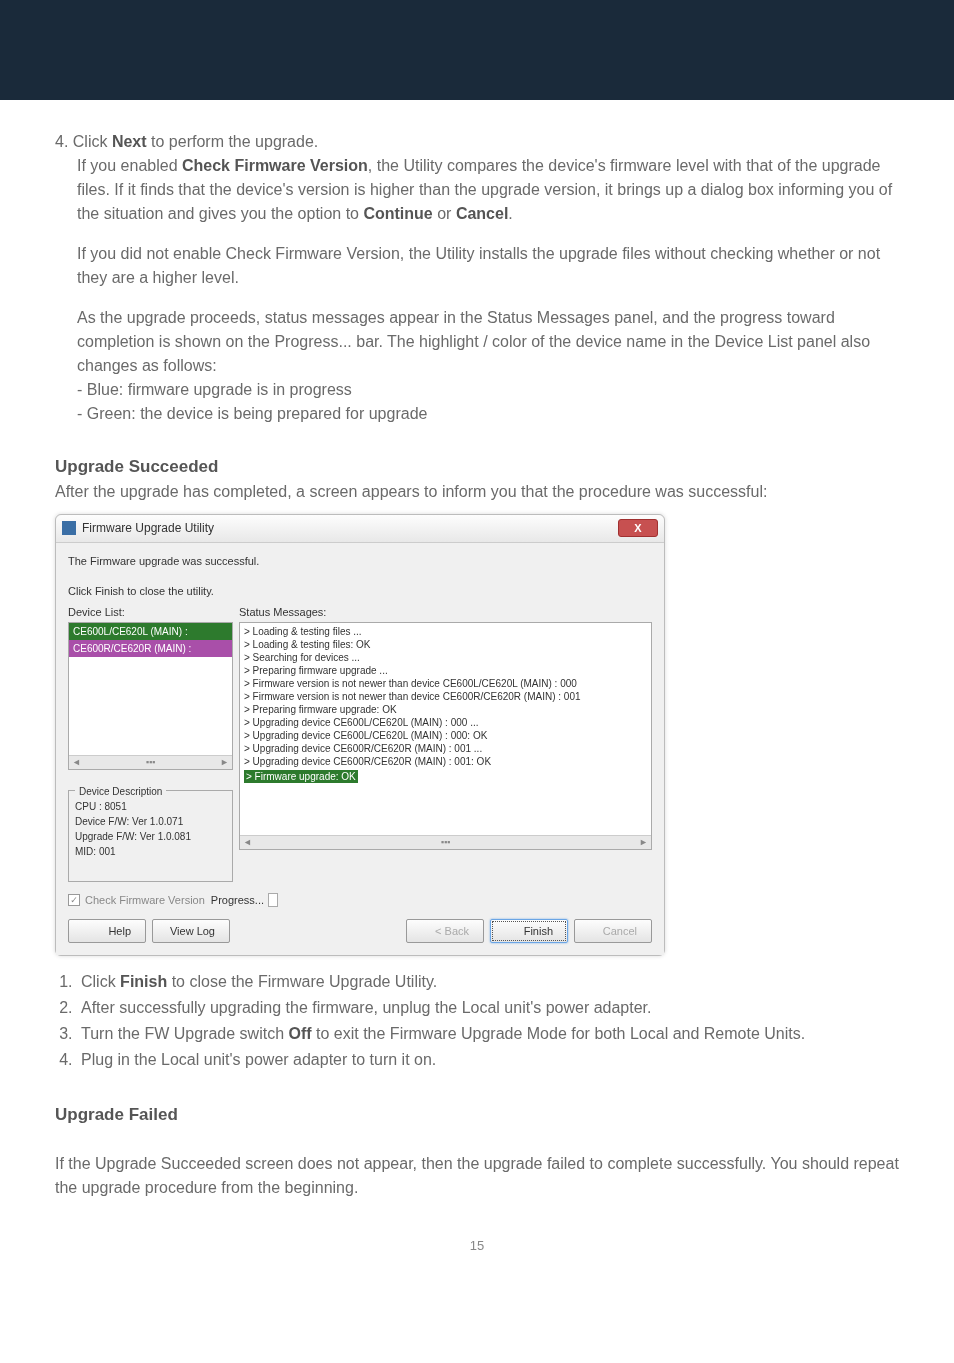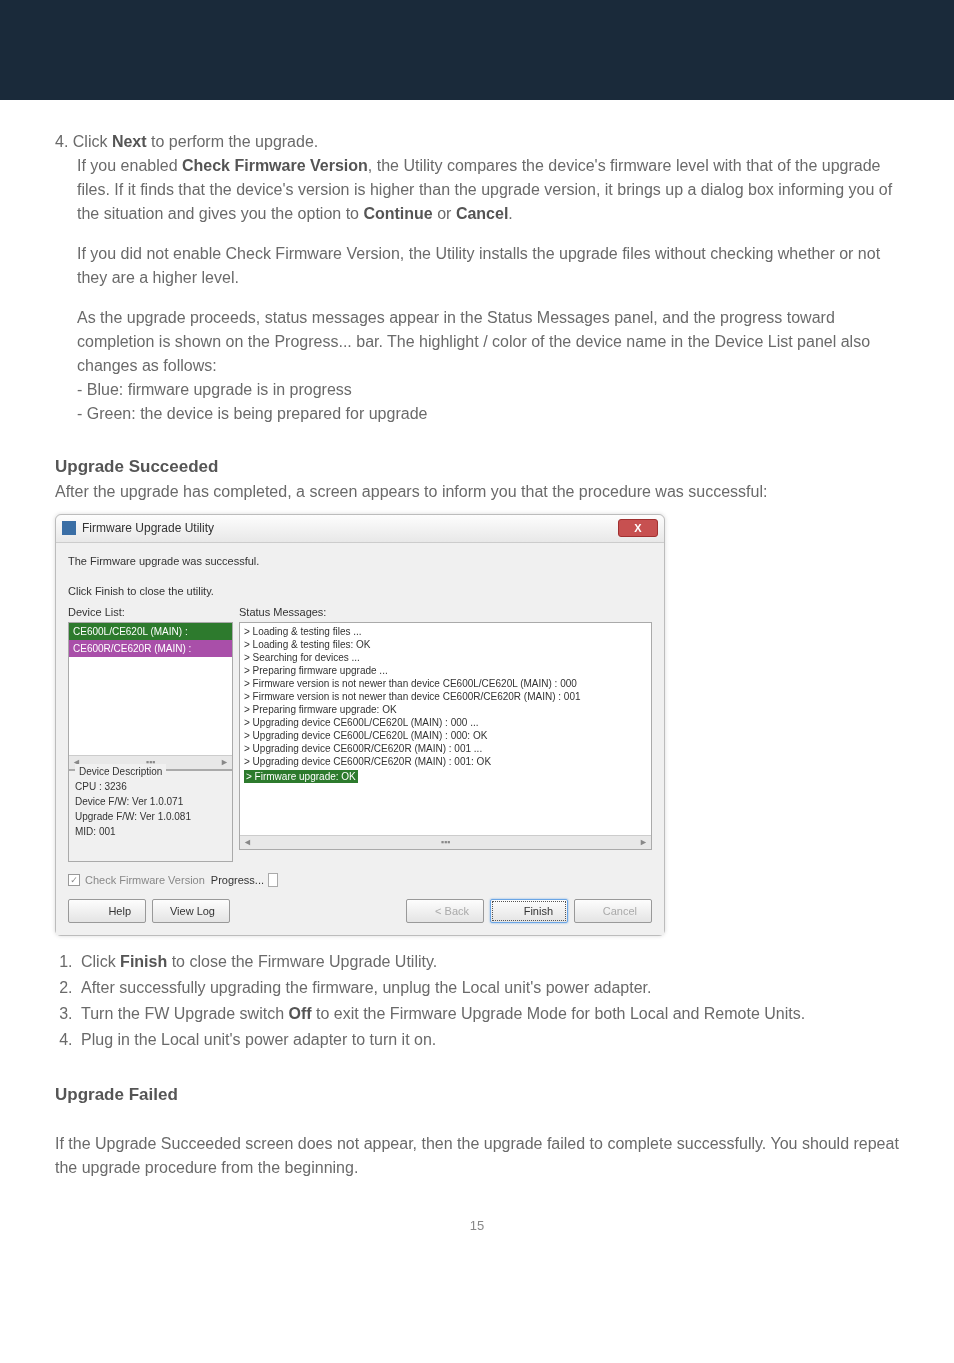--- a/index.html
+++ b/index.html
@@ -120,21 +120,21 @@
     border-top: 1px solid #ccc;
     display: flex;
     align-items: center;
     justify-content: space-between;
     padding: 0 3px;
     font-size: 9px;
     color: #888;
   }
   .device-desc-group {
     border: 1px solid #aaa;
-    margin-top: 0;
+    margin-top: 20px;
     padding: 8px 6px 10px 6px;
     position: relative;
     background: #f0f0f0;
     font-size: 10px;
     height: 92px;
   }
   .device-desc-group .legend {
     position: absolute;
     top: -7px;
     left: 6px;
@@ -292,21 +292,21 @@
               <div class="device-item device-green">CE600L/CE620L (MAIN) :</div>
               <div class="device-item device-magenta">CE600R/CE620R (MAIN) :</div>
               <div class="dl-scroll">
                 <span>◄</span>
                 <span>▪▪▪</span>
                 <span>►</span>
               </div>
             </div>
             <div class="device-desc-group">
               <div class="legend">Device Description</div>
-              <div>CPU : 3236</div>
+              <div>CPU : 8051</div>
               <div>Device F/W: Ver 1.0.071</div>
               <div>Upgrade F/W: Ver 1.0.081</div>
               <div>MID: 001</div>
             </div>
           </div>
 
           <div class="status-col">
             <div class="status-box">
               <div class="status-line">&gt; Loading &amp; testing files ...</div>
               <div class="status-line">&gt; Loading &amp; testing files: OK</div>

